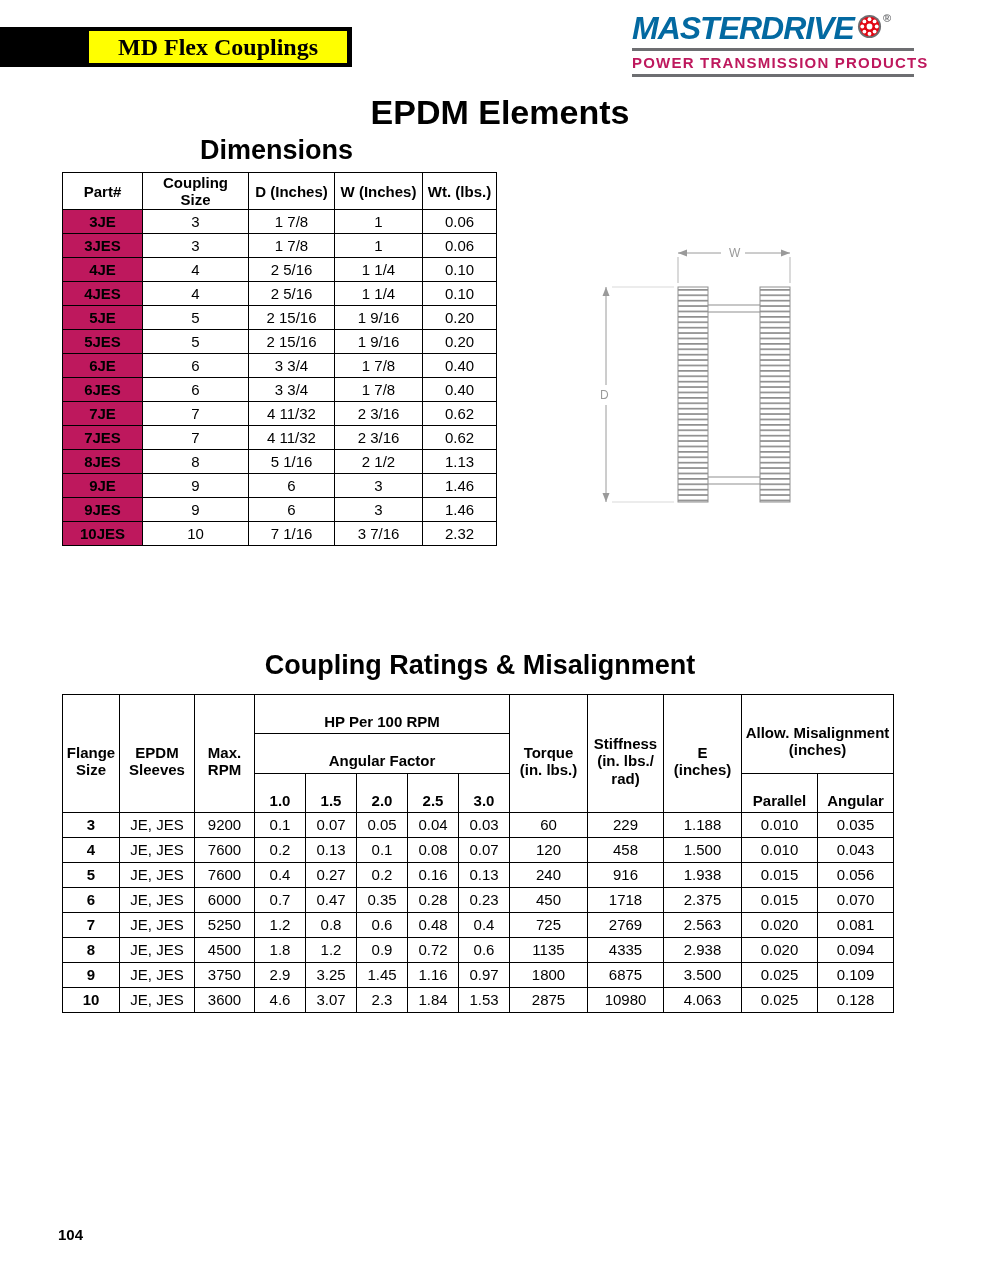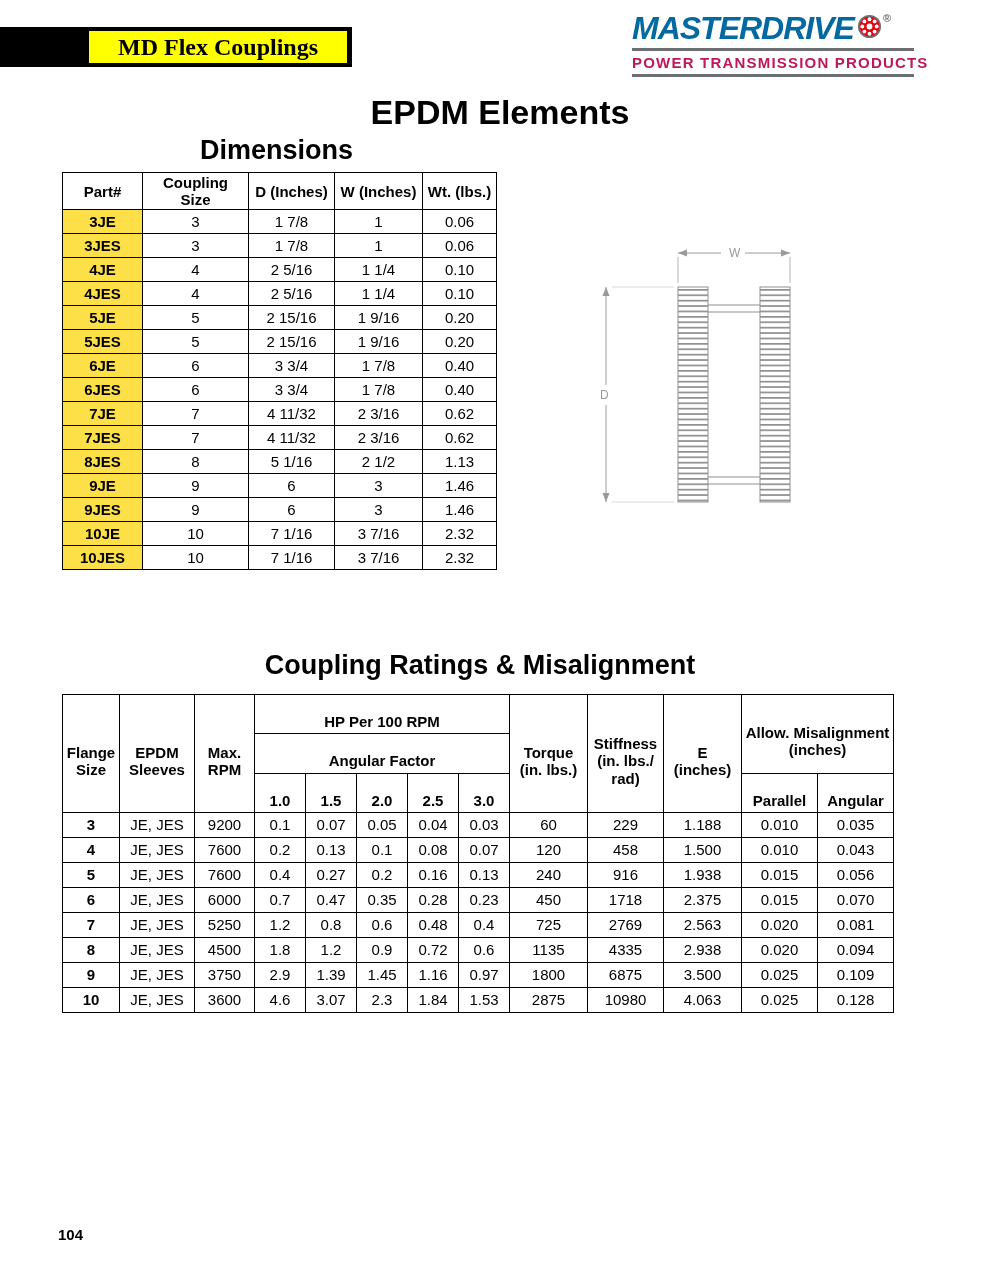--- a/index.html
+++ b/index.html
@@ -28,21 +28,21 @@
                 font-size:34px; font-weight:bold;margin-left:20px; }
   .dim-heading { position:absolute; left:200px; top:135px; font-size:27px; font-weight:bold; }
   .ratings-heading { position:absolute; left:0; top:650px; width:960px; text-align:center;
                      font-size:27px; font-weight:bold; }
 
   
   .dim-table { position:absolute; left:62px; top:172px; border-collapse:collapse; font-size:15px;
                table-layout:fixed;border-radius:24px; }
   .dim-table th, .dim-table td { border:1px solid #000; text-align:center; padding:1px 4px; height:24px; }
   .dim-table th { font-weight:bold; }
-  .dim-table td.part-cell { background:#fde047; font-weight:bold; }
+  .dim-table td.part-cell { background:#be185d; font-weight:bold; }
 
   
   .diagram { position:absolute; left:578px; top:235px; }
 
   
   .rat-table { position:absolute; left:62px; top:694px; border-collapse:collapse; font-size:15px;
                table-layout:fixed; }
   .rat-table th, .rat-table td { border:1px solid #000; text-align:center; padding:1px 3px; }
   .rat-table th { font-weight:bold; white-space:pre-line; line-height:1.15; padding-top:18px; padding-bottom:3px; }
   .rat-table td { height:25px; }
@@ -191,27 +191,20 @@
           <td>6</td>
           <td>3</td>
           <td>1.46</td>
         </tr>
         <tr>
           <td class="part-cell">9JES</td>
           <td>9</td>
           <td>6</td>
           <td>3</td>
           <td>1.46</td>
-        </tr>
-        <tr>
-          <td class="part-cell">10JE</td>
-          <td>10</td>
-          <td>7 1/16</td>
-          <td>3 7/16</td>
-          <td>2.32</td>
         </tr>
         <tr>
           <td class="part-cell">10JES</td>
           <td>10</td>
           <td>7 1/16</td>
           <td>3 7/16</td>
           <td>2.32</td>
         </tr>
       </tbody>
   </table>
@@ -389,21 +382,21 @@
           <td>4335</td>
           <td>2.938</td>
           <td>0.020</td>
           <td>0.094</td>
         </tr>
         <tr>
           <td class="flange-cell">9</td>
           <td>JE, JES</td>
           <td>3750</td>
           <td>2.9</td>
-          <td>1.39</td>
+          <td>3.25</td>
           <td>1.45</td>
           <td>1.16</td>
           <td>0.97</td>
           <td>1800</td>
           <td>6875</td>
           <td>3.500</td>
           <td>0.025</td>
           <td>0.109</td>
         </tr>
         <tr>

